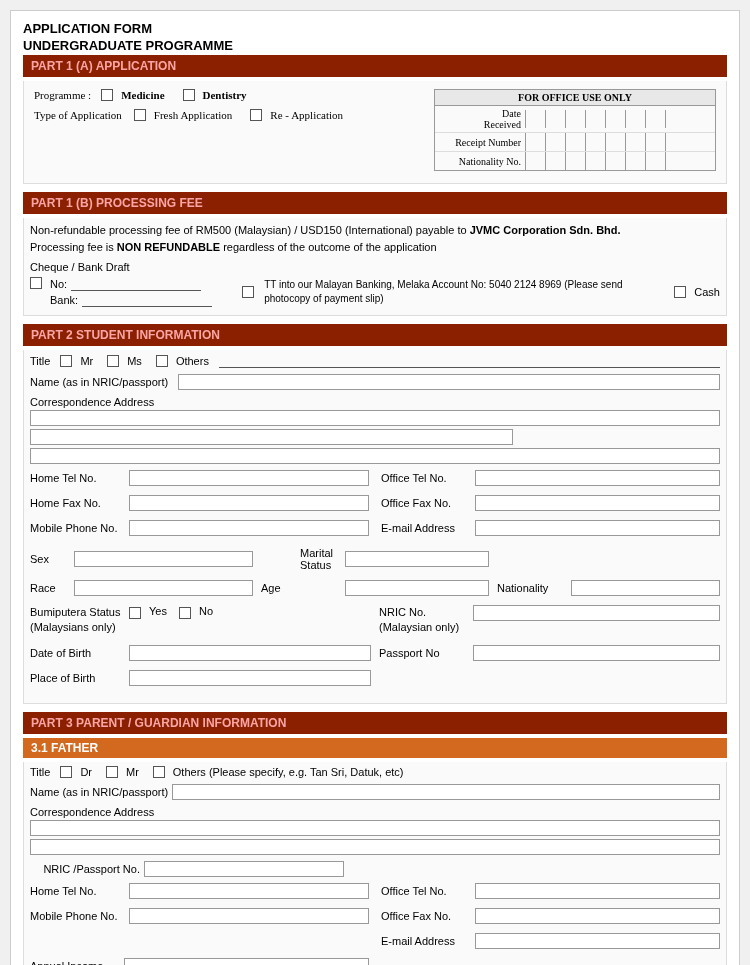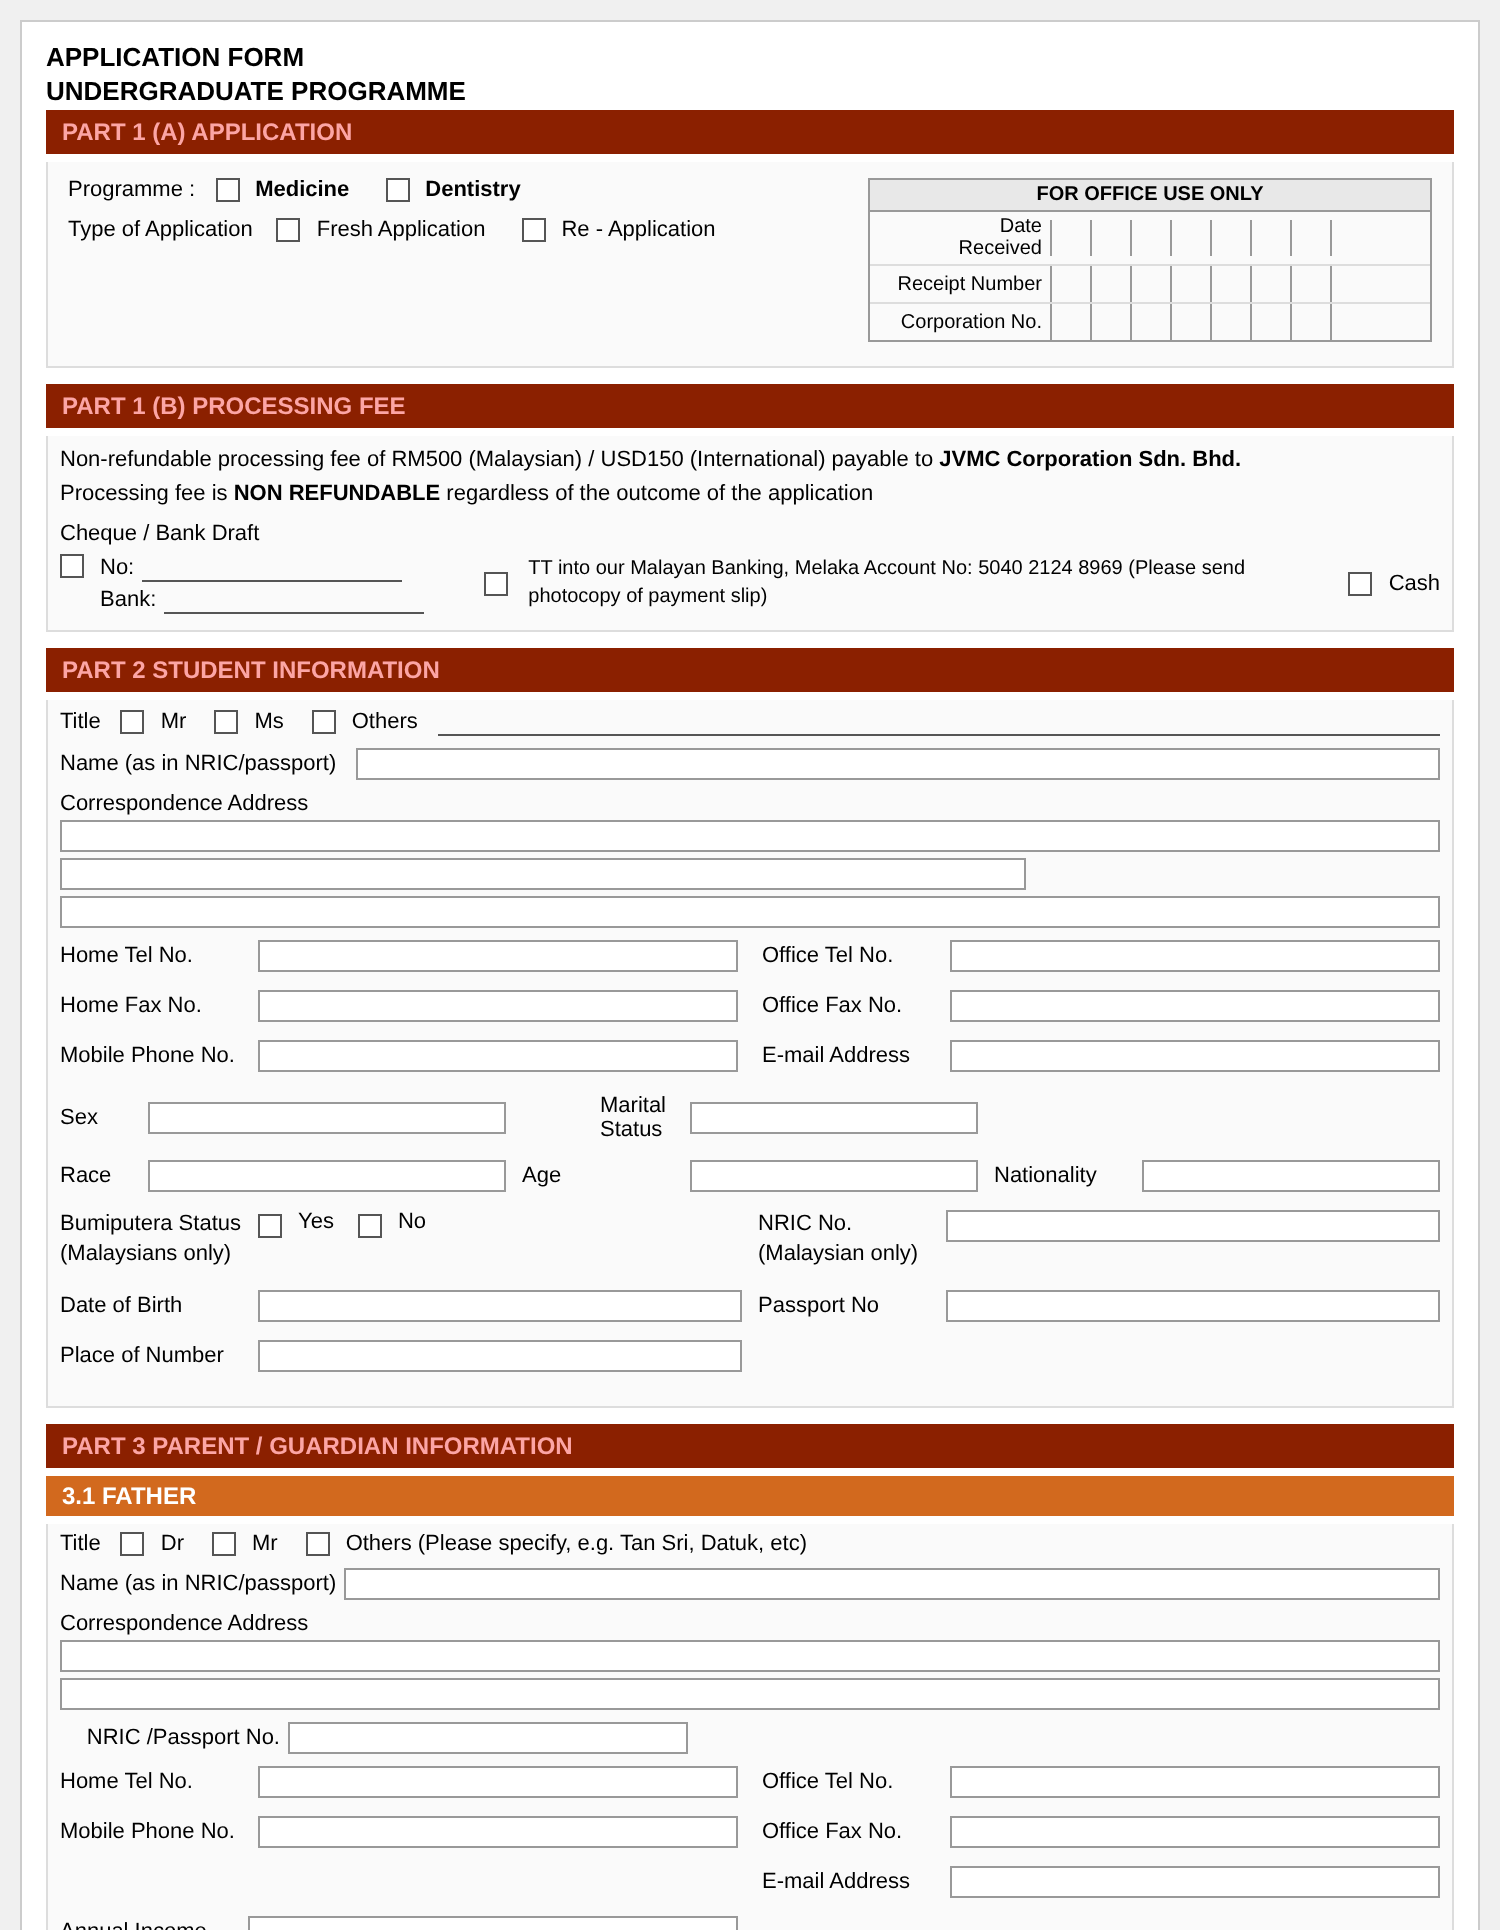--- a/index.html
+++ b/index.html
@@ -51,20 +51,21 @@
       height: 12px;
       display: inline-block;
       margin-right: 4px;
       background: #fff;
       flex-shrink: 0;
     }
     
     .part1-layout {
       display: flex;
       gap: 8px;
+      font-family: Liberation Serif, serif;
     }
     .part1-left {
       flex: 1;
       padding: 4px;
     }
     .part1-right {
       width: 290px;
       padding: 4px;
     }
     .office-box {
@@ -196,21 +197,21 @@
                 <div class="office-cell"></div>
                 <div class="office-cell"></div>
                 <div class="office-cell"></div>
                 <div class="office-cell"></div>
                 <div class="office-cell"></div>
                 <div class="office-cell"></div>
               </div>
             </div>
 
             <div class="office-box-row">
-              <div class="office-box-label">Corporation No.</div>
+              <div class="office-box-label">Nationality No.</div>
               <div class="office-box-cells">
                 <div class="office-cell"></div>
                 <div class="office-cell"></div>
                 <div class="office-cell"></div>
                 <div class="office-cell"></div>
                 <div class="office-cell"></div>
                 <div class="office-cell"></div>
                 <div class="office-cell"></div>
                 <div class="office-cell"></div>
               </div>
@@ -357,21 +358,21 @@
         <div class="form-row">
           <span style="min-width:95px;font-size:11px;">Date of Birth</span>
           <input type="text" style="flex: 1 1 0%; border: 1px solid rgb(153, 153, 153); height: 16px; font-size: 11px;">
         </div>
         <div class="form-row">
           <span style="min-width:90px;font-size:11px;">Passport No</span>
           <input type="text" style="flex: 1 1 0%; border: 1px solid rgb(153, 153, 153); height: 16px; font-size: 11px;">
         </div>
 
         <div class="form-row">
-          <span style="min-width:95px;font-size:11px;">Place of Number</span>
+          <span style="min-width:95px;font-size:11px;">Place of Birth</span>
           <input type="text" style="flex: 1 1 0%; border: 1px solid rgb(153, 153, 153); height: 16px; font-size: 11px;">
         </div>
       </div>
     </div>
   </div>
 
   <div class="section-divider">
     <div class="section-header">PART 3     PARENT / GUARDIAN INFORMATION</div>
     <div class="sub-section-header">3.1     FATHER</div>
     <div class="section-content">

